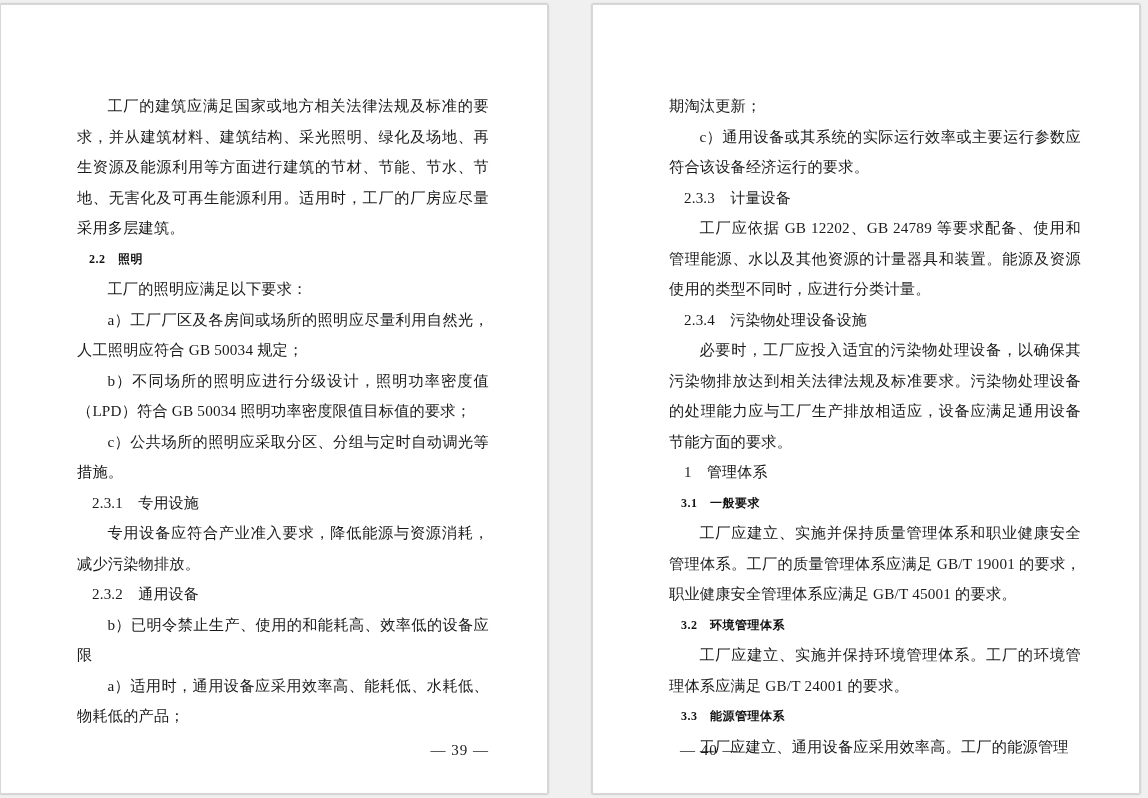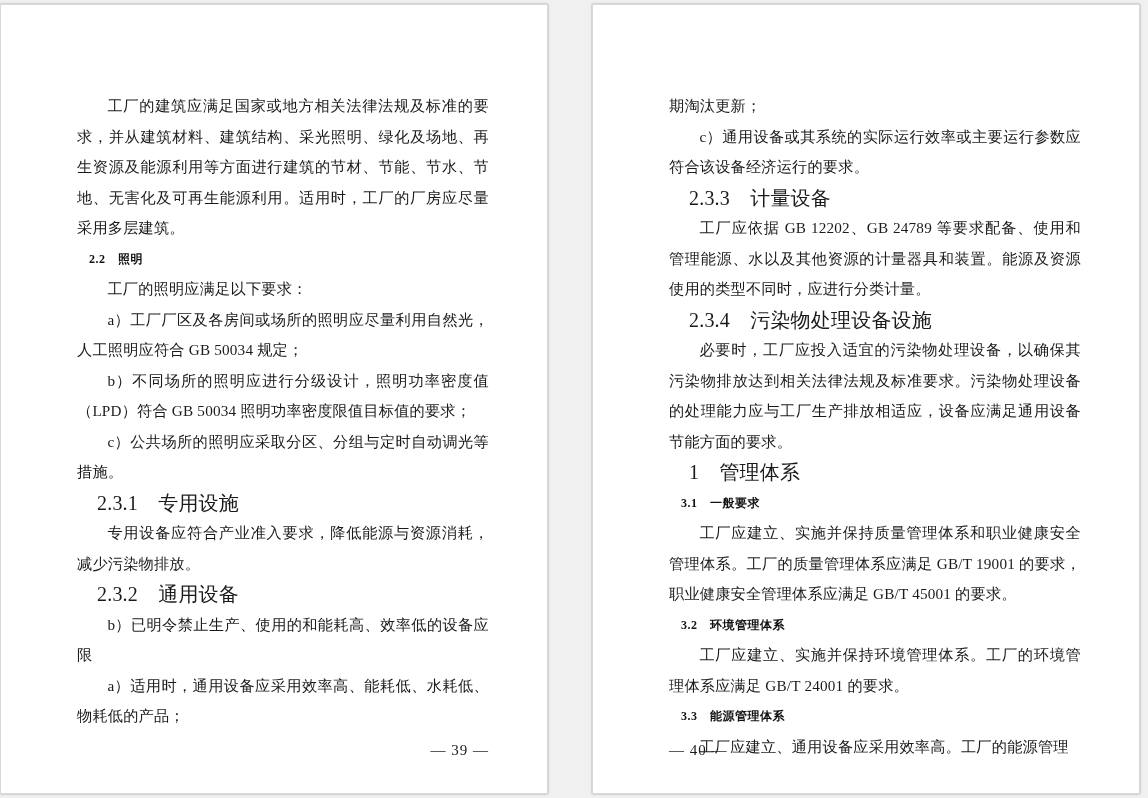--- a/index.html
+++ b/index.html
@@ -55,31 +55,31 @@
   .heading {
     font-size: 12px;
     line-height: 30.5px;
     font-weight: bold;
     color: #111;
     margin: 0;
     text-indent: 1em;
     letter-spacing: 0.5px;
   }
   .subheading {
-    font-size: 20px;
+    font-size: 15px;
     line-height: 30.5px;
     color: #1a1a1a;
     margin: 0;
     text-indent: 1em;
     letter-spacing: 0.2px;
   }
   .pagenum {
     position: absolute;
     bottom: 34px;
-    left: 0;
+    left: 11px;
     right: 0;
     text-align: center;
     font-size: 15px;
     color: #1a1a1a;
     letter-spacing: 1px;
   }
   .page-right .pagenum {
     text-align: left;
     padding-left: 76px;
   }

